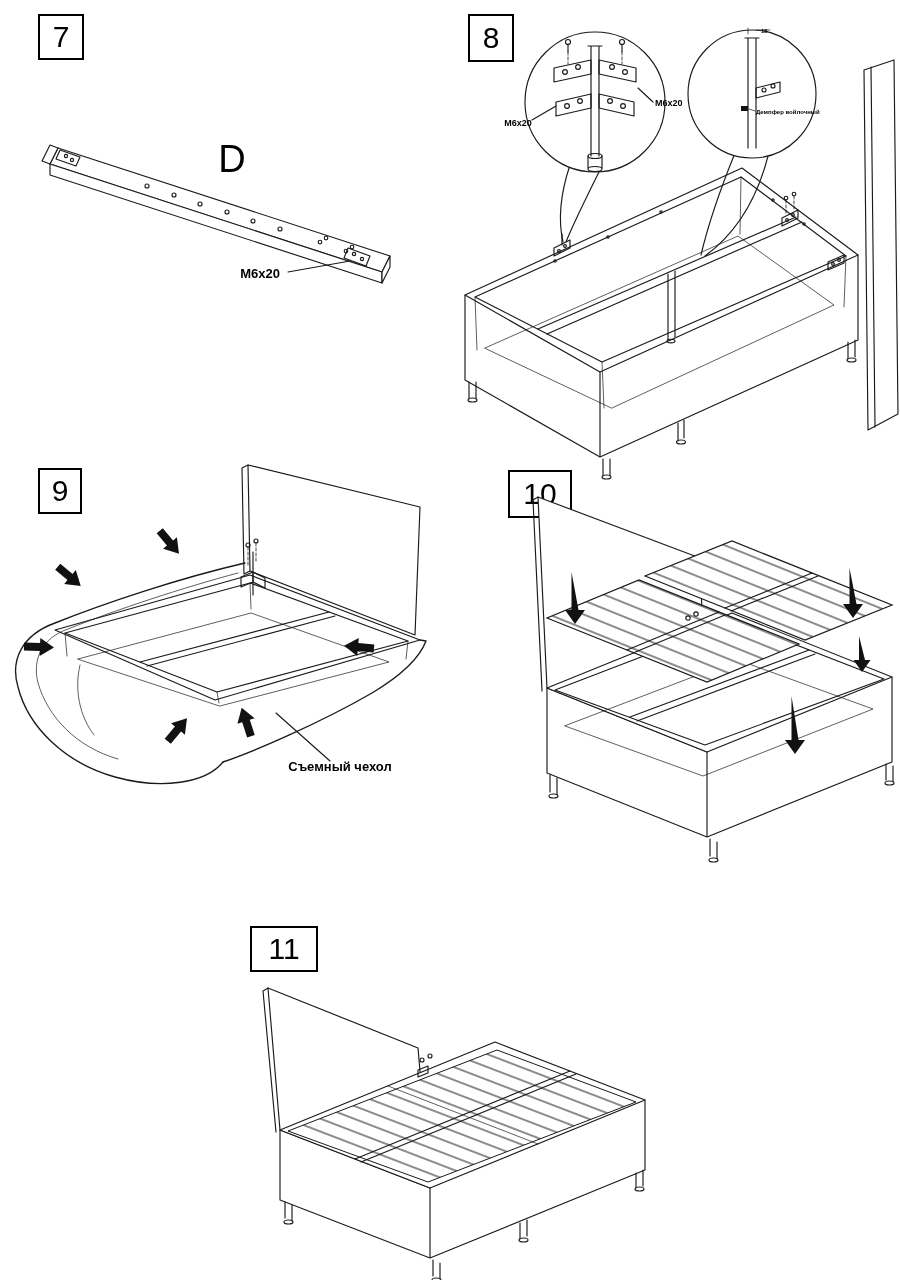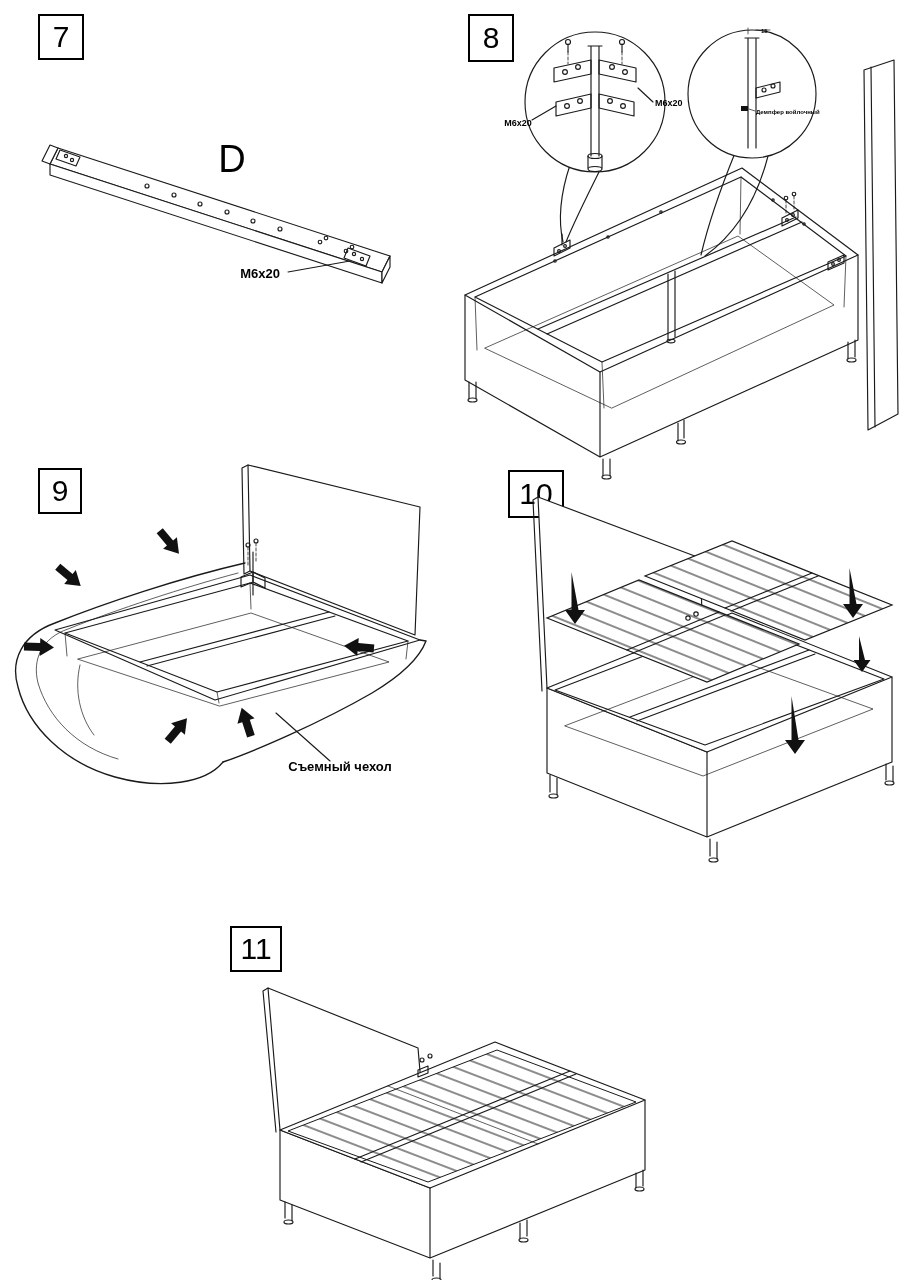--- a/index.html
+++ b/index.html
@@ -21,22 +21,22 @@
   .lbl-xs{font-size:6px;font-weight:bold;}
 </style>
 </head>
 <body>
 
 <div class="sheet">
 
   <div class="stepbox" style="left:38px;top:14px;width:46px;height:46px">7</div>
   <div class="stepbox" style="left:468px;top:14px;width:46px;height:48px">8</div>
   <div class="stepbox" style="left:38px;top:468px;width:44px;height:46px">9</div>
-  <div class="stepbox" style="left:508px;top:470px;width:56px;height:48px">10</div>
-  <div class="stepbox" style="left:230px;top:926px;width:52px;height:46px">11</div>
+  <div class="stepbox" style="left:508px;top:470px;width:64px;height:48px">10</div>
+  <div class="stepbox" style="left:250px;top:926px;width:68px;height:46px">11</div>
 
   <svg style="left:20px;top:120px" width="430" height="200" viewBox="0 0 430 200">
     <g>
       <path class="wh" d="M 38 28 L 370 136 L 362 152 L 30 44 Z"></path>
       <path class="wh" d="M 30 44 L 362 152 L 362 163 L 30 55 Z"></path>
       <path class="wh" d="M 370 136 L 370 147 L 362 163 L 362 152 Z"></path>
       <path class="wh" d="M 30 25 L 38 28 L 30 44 L 22 41 Z"></path>
       <path class="ln" d="M 40 30 L 60 37 L 56 46 L 36 39 Z"></path>
       <circle class="ln" cx="46" cy="36" r="1.6"></circle>
         <circle class="ln" cx="52" cy="40" r="1.6"></circle>

